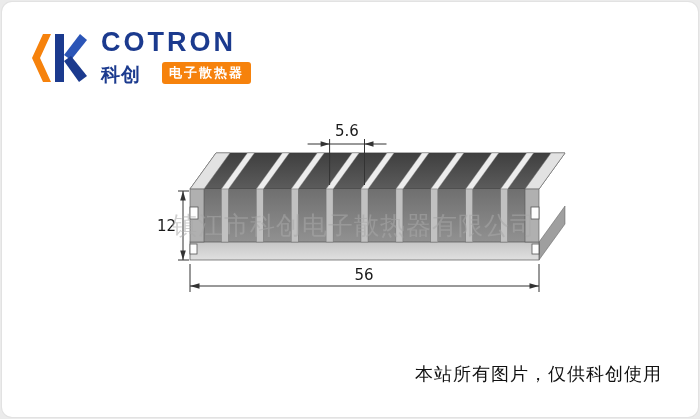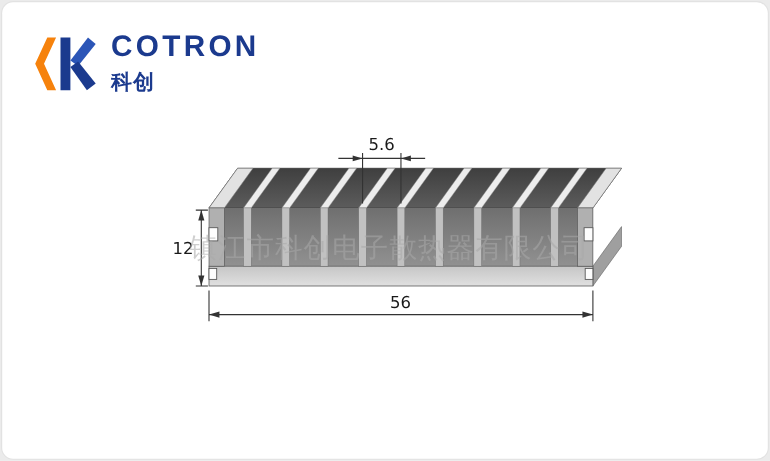--- a/index.html
+++ b/index.html
@@ -57,20 +57,21 @@
       <svg class="logo-mark" viewBox="0 0 58 58" aria-hidden="true">
         <polygon points="21,5 10,29 21,53 13,53 2,29 13,5" fill="#f6820c"></polygon>
         <polygon points="25,5 34,5 34,53 25,53" fill="#1b3a8e"></polygon>
         <polygon points="34,26 50,5 57,11 41,31" fill="#2b55b7"></polygon>
         <polygon points="34,32 41,27 57,47 49,53" fill="#1b3a8e"></polygon>
       </svg>
       <div class="brand-text">
         <div class="brand-en">COTRON</div>
         <div class="brand-cn">
           <span class="cn-main">科创</span>
+          <span class="cn-pill">电子散热器</span>
         </div>
       </div>
     </div>
 
     <svg id="hs-svg" width="700" height="419" viewBox="0 0 700 419">
       <defs>
         <linearGradient id="gtop" x1="0" y1="0" x2="0" y2="1">
           <stop offset="0" stop-color="#3f3f3f"></stop>
           <stop offset="1" stop-color="#5c5c5c"></stop>
         </linearGradient>
@@ -134,15 +135,16 @@
         </g>
       <g id="hs-dims-text">
         <text x="345" y="134" text-anchor="middle">5.6</text>
         <text x="174" y="229" text-anchor="end">12</text>
         <text x="362" y="278" text-anchor="middle">56</text>
       </g>
     </svg>
 
     <div class="watermark">镇江市科创电子散热器有限公司</div>
 
+    <div class="notice">本站所有图片，仅供科创使用</div>
 
   </div>
 </div>
 
 </body></html>

